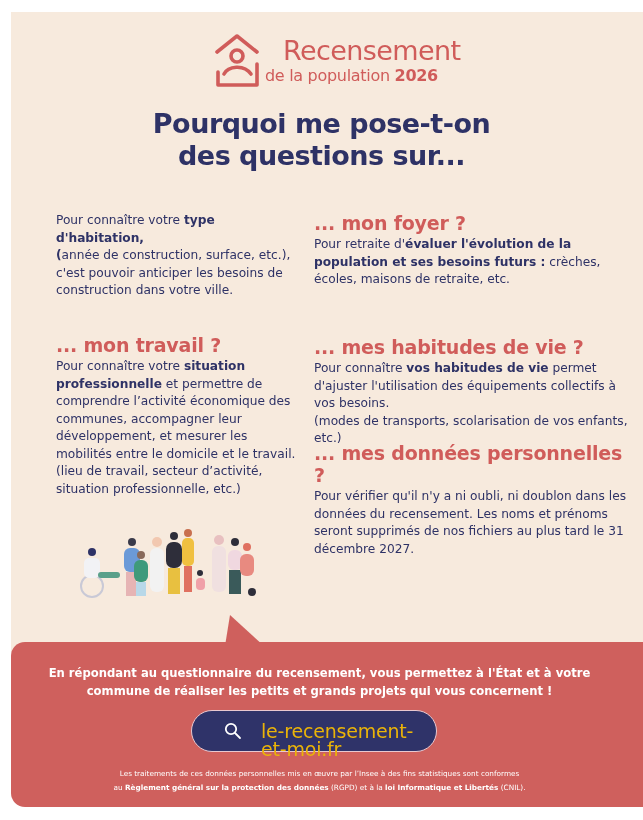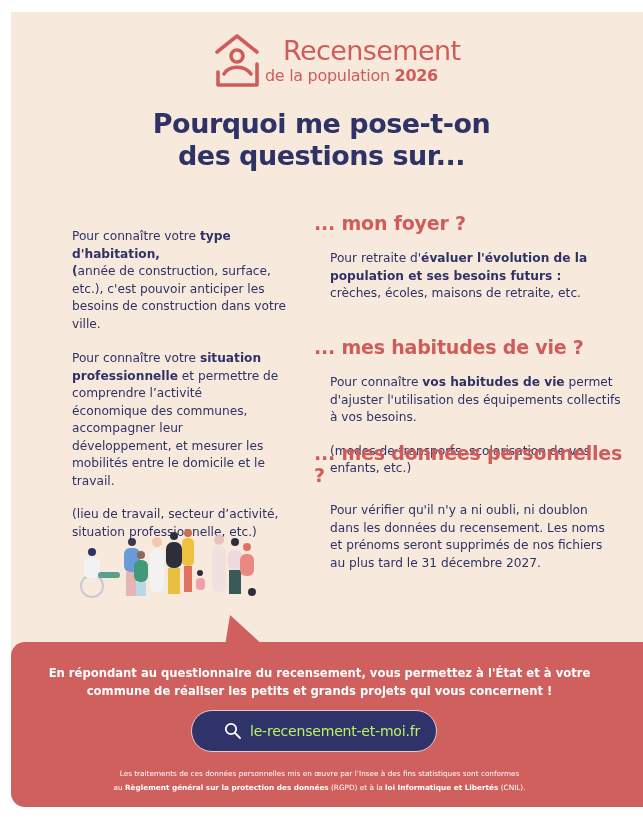--- a/index.html
+++ b/index.html
@@ -24,21 +24,21 @@
     .logo-sub b { font-weight: bold; }
     .main-title {
       position: absolute; left: 0; top: 108px; width: 643px; text-align: center;
       color: #2e3266; font-weight: bold; font-size: 27px; line-height: 32px; letter-spacing: -0.5px;
     }
     .section { position: absolute; color: #2e3266; font-size: 12.2px; line-height: 17.5px; }
     .section h2 {
       margin: 0 0 2px 0; color: #d05c5a; font-size: 19px; line-height: 22px; font-weight: bold;
       letter-spacing: -0.2px;
     }
-    .section p { margin: 16px; }
+    .section p { margin: 0; }
     .section b { font-weight: bold; }
     .sec-logement { left: 56px; top: 212px; width: 250px; }
     .sec-foyer { left: 314px; top: 212px; width: 300px; }
     .sec-travail { left: 56px; top: 334px; width: 240px; }
     .sec-habitudes { left: 314px; top: 336px; width: 325px; }
     .sec-donnees { left: 314px; top: 442px; width: 320px; }
     .people { position: absolute; left: 78px; top: 528px; width: 180px; height: 72px; }
     .banner {
       position: absolute; left: 11px; top: 642px; width: 617px; height: 165px;
       background: #cf605d; border-radius: 14px; padding-left: 36px;
@@ -48,21 +48,21 @@
       position: absolute; left: 0; top: 22px; width: 617px; text-align: center;
       color: #ffffff; font-weight: bold; font-size: 11.6px; line-height: 18px;
     }
     .url-btn {
       position: absolute; left: 180px; top: 68px; width: 246px; height: 42px;
       background: #2f3369; border: 1.5px solid #e8c8d0; border-radius: 22px; box-sizing: border-box;
       cursor: pointer;
     }
     .url-btn .search-ic { position: absolute; left: 32px; top: 11px; }
     .url-btn .url-label {
-      position: absolute; left: 58px; top: 11px; color: #bef264; font-size: 14px; line-height: 18px;
+      position: absolute; left: 69px; top: 11px; color: #eab308; font-size: 19px; line-height: 18px;
       letter-spacing: -0.2px;
     }
     .legal {
       position: absolute; left: 0; top: 125px; width: 617px; text-align: center;
       color: #ffffff; font-size: 7.3px; line-height: 14px;
     }
     .legal b { font-weight: bold; }
   </style>
 </head>
 <body>
@@ -90,20 +90,21 @@
 <div class="section sec-logement">
   <p><span>Pour connaître votre </span><b>type d'habitation,</b><br><b>(</b><span>année de construction, surface, etc.), c'est pouvoir anticiper les besoins de construction dans votre ville.</span></p>
 </div>
 
 <div class="section sec-foyer">
   <h2>... mon foyer ?</h2>
   <p><span>Pour retraite d'</span><b>évaluer l'évolution de la population et ses besoins futurs :</b><span> crèches, écoles, maisons de retraite, etc.</span></p>
 </div>
 
 <div class="section sec-travail">
+  <h2>... mon travail ?</h2>
   <p><span>Pour connaître votre </span><b>situation professionnelle</b><span> et permettre de comprendre l’activité économique des communes, accompagner leur développement, et mesurer les mobilités entre le domicile et le travail.</span></p>
   <p>(lieu de travail, secteur d’activité, situation professionnelle, etc.)</p>
 </div>
 
 <div class="section sec-habitudes">
   <h2>... mes habitudes de vie ?</h2>
   <p><span>Pour connaître </span><b>vos habitudes de vie</b><span> permet d'ajuster l'utilisation des équipements collectifs à vos besoins.</span></p>
   <p>(modes de transports, scolarisation de vos enfants, etc.)</p>
 </div>
 

